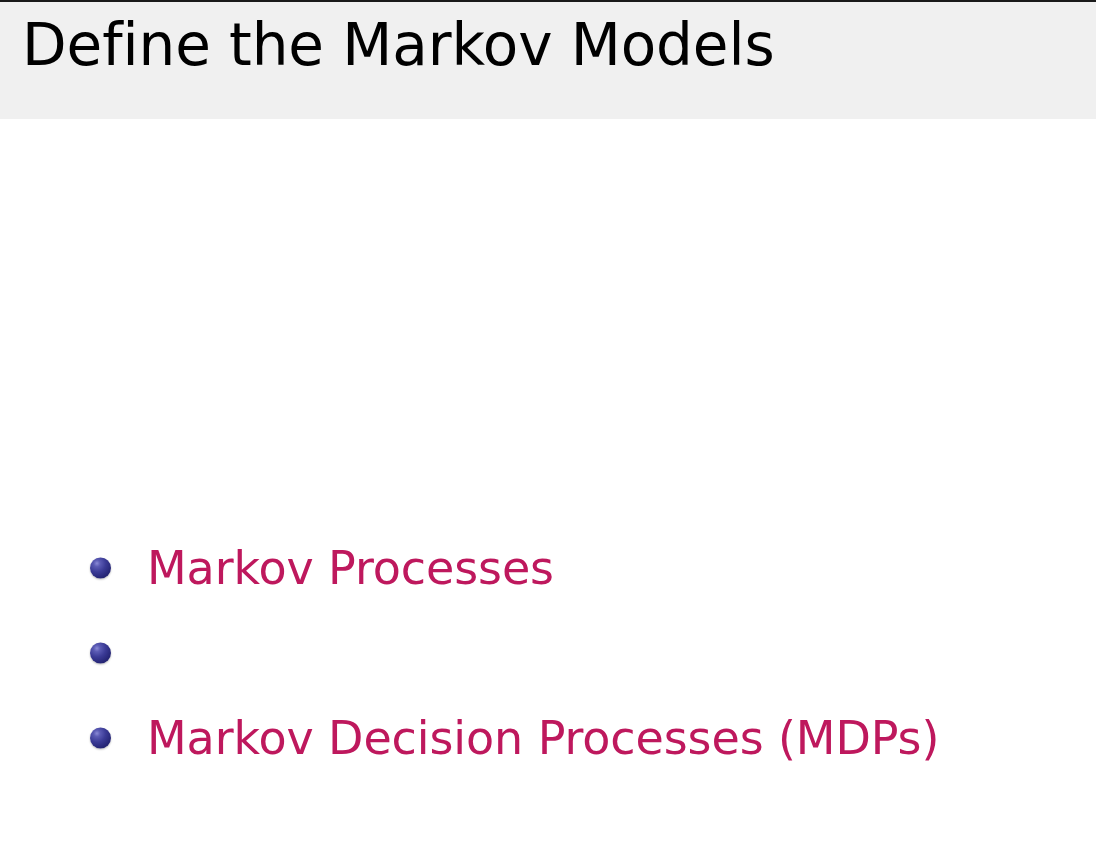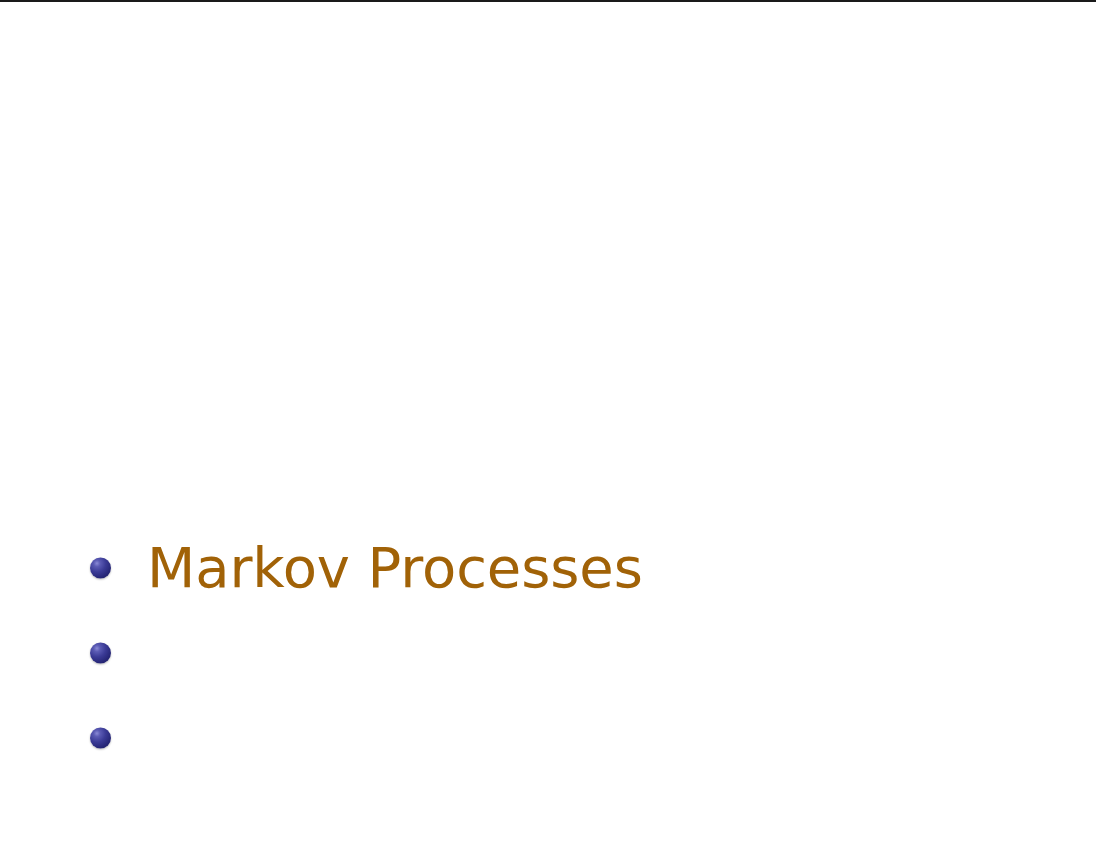--- a/index.html
+++ b/index.html
@@ -93,49 +93,53 @@
       radial-gradient(circle at 33% 28%,
         #8a8ad6 0%,
         #5b5bb4 16%,
         #3b3b96 42%,
         #272778 70%,
         #1b1b5c 100%);
     box-shadow: 0 1px 2px rgba(0,0,0,0.28);
   }
 
   .item-label {
-    font-size: 56px;
+    font-size: 46px;
     line-height: 1;
-    color: #a16207;
+    color: #be185d;
     white-space: nowrap;
     letter-spacing: -0.1px;
   }
 </style>
 </head>
 <body>
 
 <div id="slide">
 
   <div id="top-rule"></div>
 
+  <div id="title-band">
+    <h1 id="frame-title">Define the Markov Models</h1>
+  </div>
 
   <div id="body">
 
     <ul id="itemize">
 
       <li class="item">
         <span class="bullet"></span>
         <span class="item-label">Markov Processes</span>
       </li>
 
       <li class="item">
         <span class="bullet"></span>
       </li>
 
       <li class="item">
         <span class="bullet"></span>
+        <span class="item-label">Markov Decision Processes (MDPs)</span>
       </li>
 
     </ul>
 
   </div>
 
 </div>
 
 </body></html>

